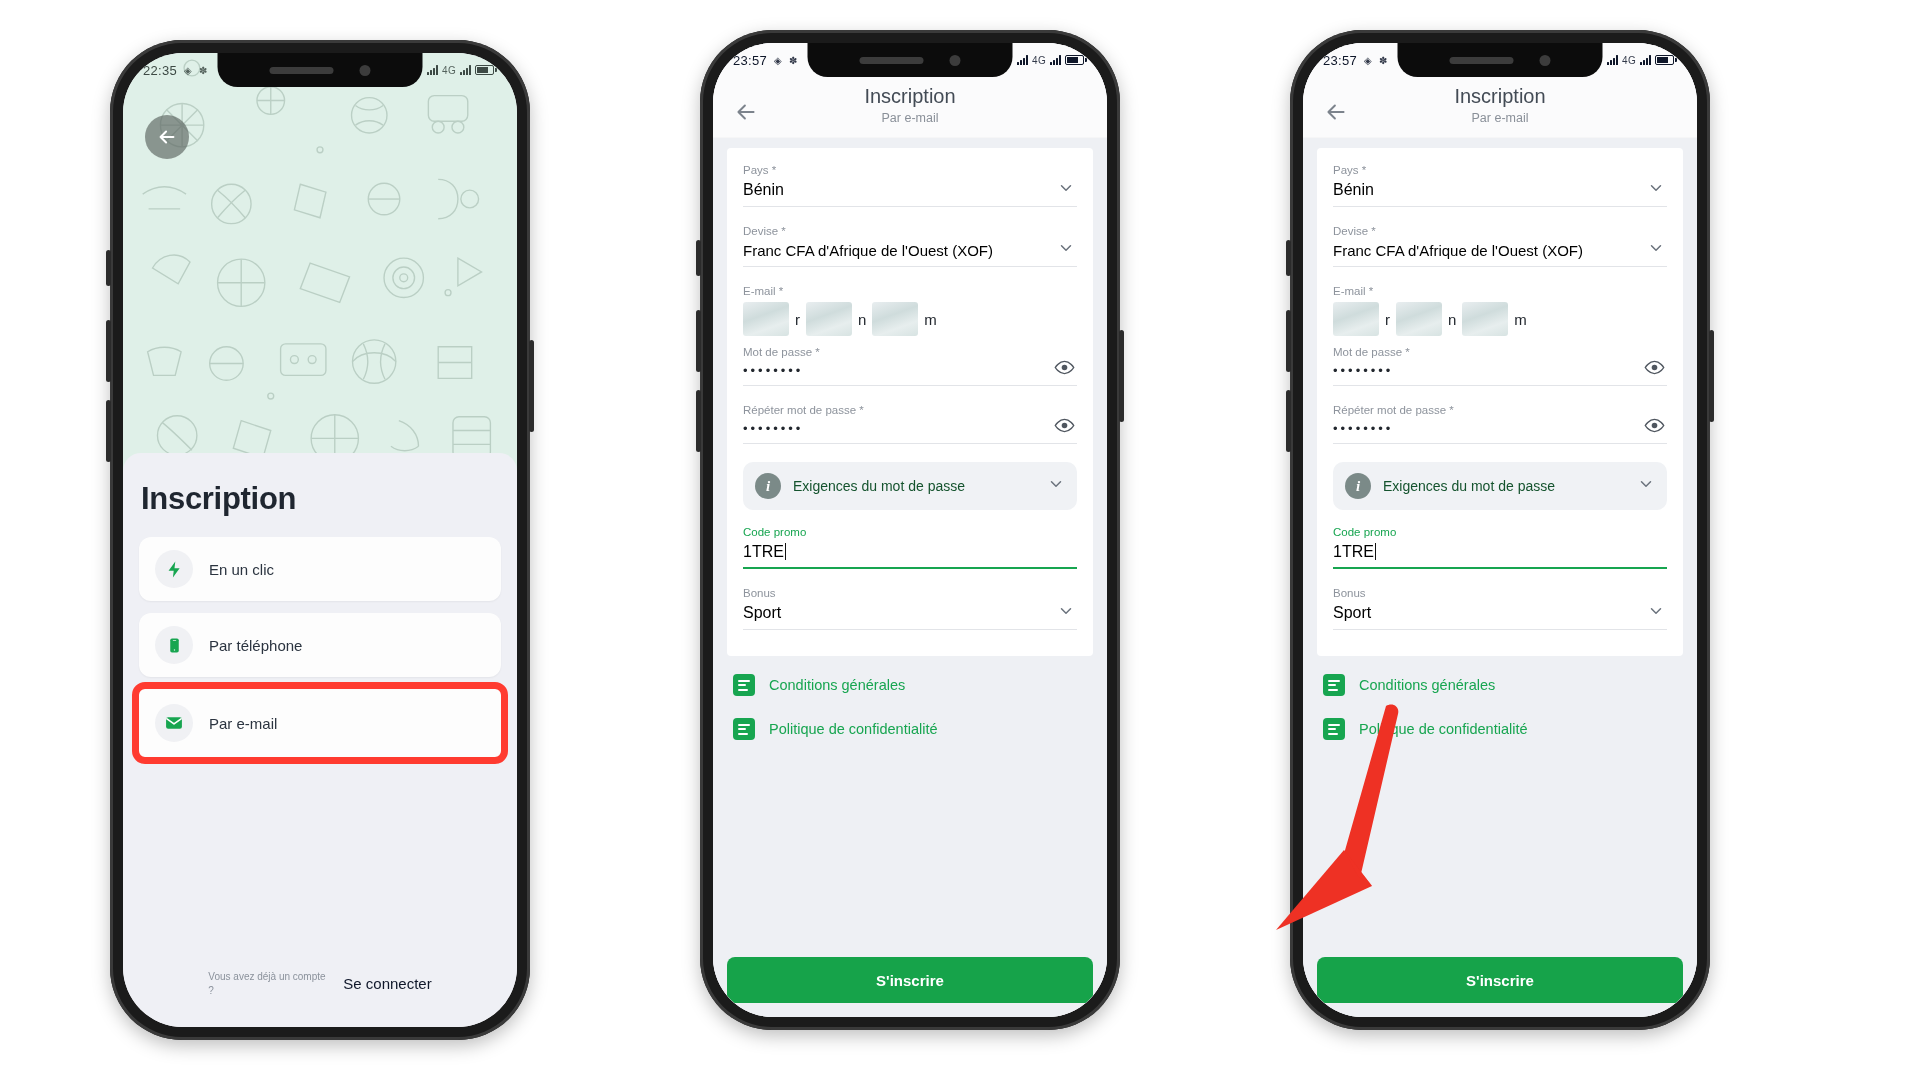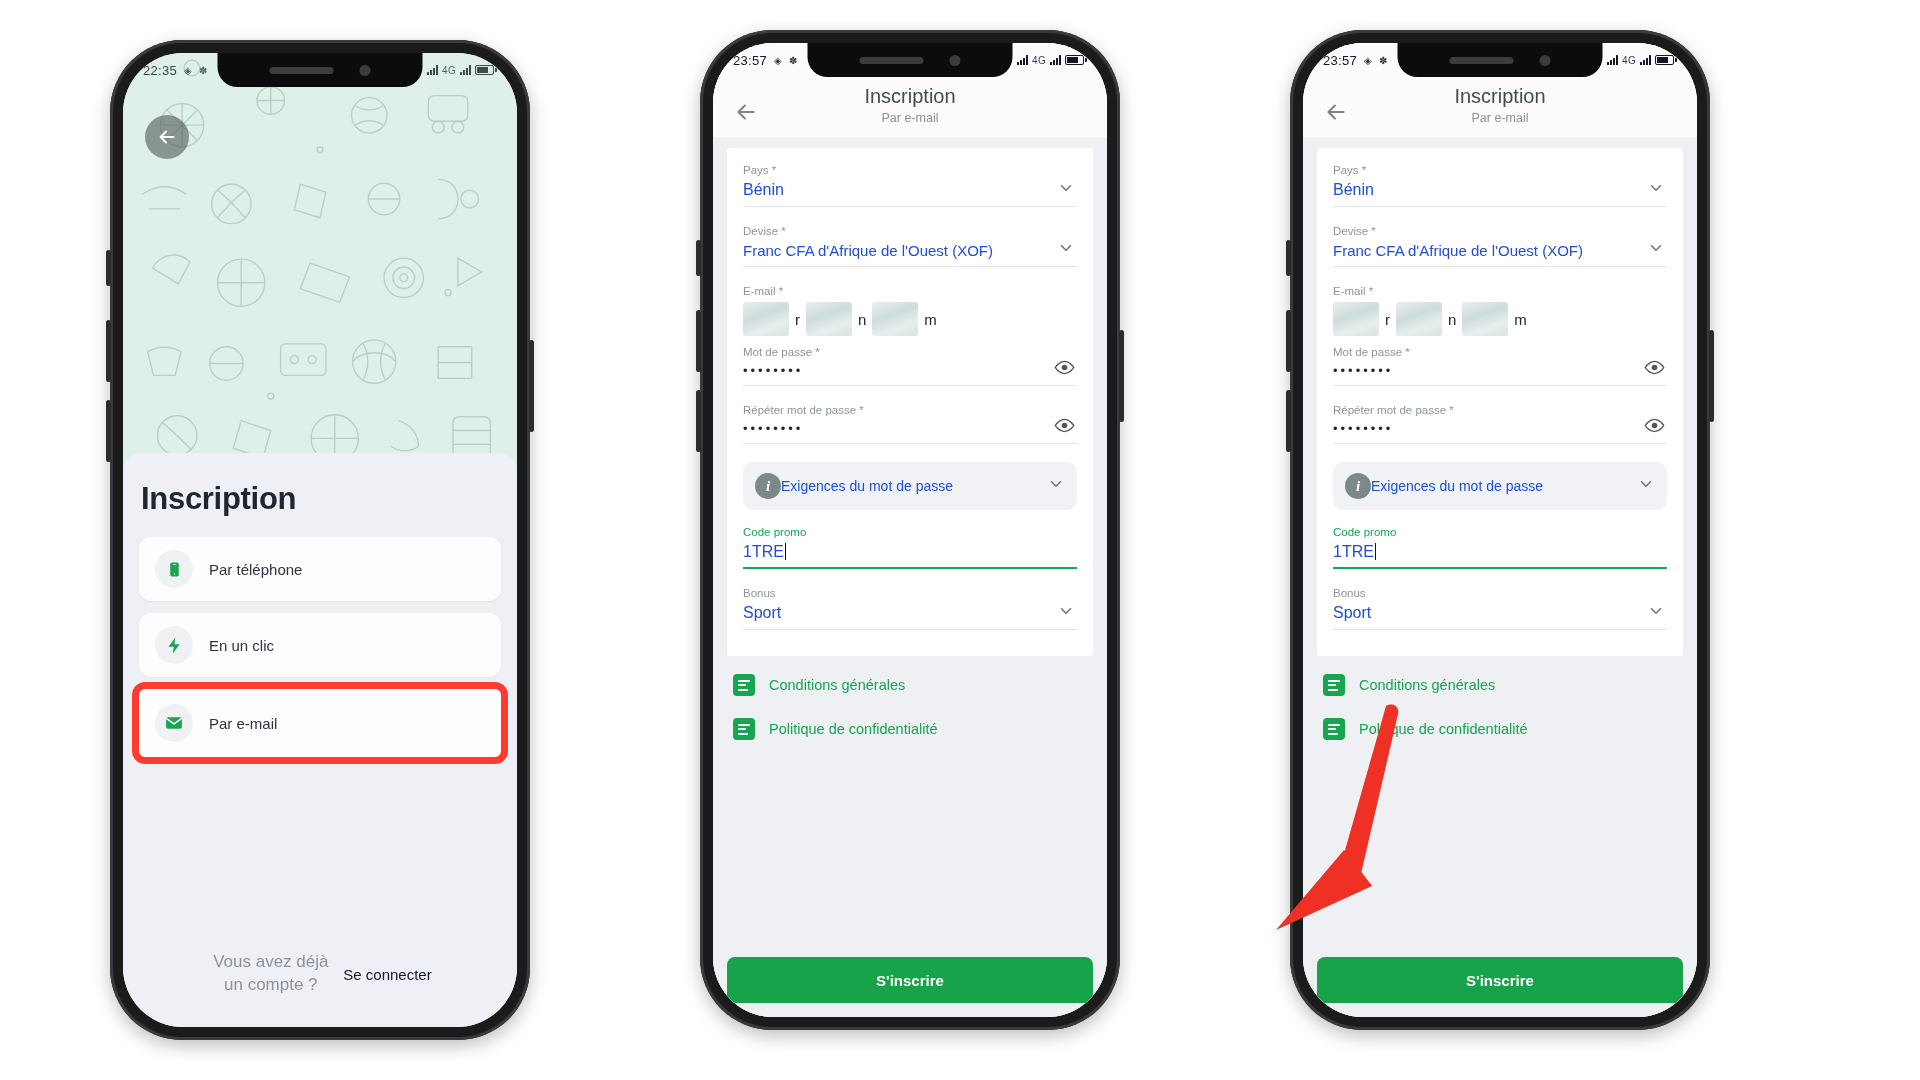--- a/index.html
+++ b/index.html
@@ -114,21 +114,21 @@
 
   .opt-wrap { position: relative; }
   .opt-wrap.highlight { outline: 7px solid #ff3b30; border-radius: 6px; margin: 4px 0 14px; }
   .opt-wrap.highlight .opt-card { margin-bottom: 0; border-radius: 4px; height: 68px; }
 
   .p1-foot {
     position: absolute; bottom: 30px; left: 0; right: 0;
     display: flex; align-items: center; justify-content: center; gap: 10px;
     padding: 0 28px;
   }
-  .p1-foot .q { font-size: 17px; color: #8b929c; text-align: center; line-height: 1.35; max-width: 125px; }
+  .p1-foot .q { font-size: 10px; color: #8b929c; text-align: left; line-height: 1.35; max-width: 125px; }
   .p1-foot .lnk { font-size: 15px; font-weight: 400; color: #0f172a; }
 
   
   .form-screen { position: absolute; inset: 0; background: #eef0f4; display: flex; flex-direction: column; }
   .form-head {
     background: #fbfbfc; padding: 42px 0 12px;
     position: relative; flex: none;
     border-bottom: 1px solid rgba(0,0,0,.02);
   }
   .form-head .hback { position: absolute; left: 20px; top: 56px; }
@@ -136,21 +136,21 @@
   .form-head .sub { text-align: center; font-size: 12.5px; color: #8a9099; margin-top: 3px; }
 
   .scroll-area { flex: 1; overflow: hidden; padding: 10px 14px 0; }
 
   .card {
     background: #ffffff; border-radius: 4px;
     padding: 16px 16px 8px;
   }
   .field { position: relative; padding-bottom: 14px; margin-bottom: 12px; }
   .field .lbl { font-size: 11.5px; color: #8d939c; margin-bottom: 5px; }
-  .field .val { font-size: 16px; color: #1d4ed8; }
+  .field .val { font-size: 16px; color: #000000; }
   .field .rule { position: absolute; left: 0; right: 0; bottom: 6px; height: 1px; background: #e2e4e8; }
   .field .chev { position: absolute; right: 2px; bottom: 12px; color: #6b737d; }
   .field .eye { position: absolute; right: 2px; bottom: 10px; color: #4f565f; }
   .field.active .lbl { color: #17a550; }
   .field.active .rule { background: #17a550; height: 2px; }
 
   .dots { font-size: 13px; letter-spacing: 3px; color: #22272e; }
 
   .caret { display: inline-block; width: 1px; height: 17px; background: #111; vertical-align: -3px; margin-left: 1px; }
 
@@ -166,21 +166,21 @@
     background: #f0f2f5; border-radius: 10px;
     height: 48px; display: flex; align-items: center;
     padding: 0 12px; margin: 4px 0 16px;
   }
   .req-row .i-ic {
     width: 26px; height: 26px; border-radius: 50%; background: #7b8a88;
     color: #fff; font-size: 15px; font-weight: 700; font-style: italic;
     display: flex; align-items: center; justify-content: center; flex: none;
     font-family: "Liberation Serif", serif;
   }
-  .req-row .rtxt { font-size: 14px; color: #1d4ed8; flex: 1; }
+  .req-row .rtxt { font-size: 14px; color: #14532d; margin-left: 12px; flex: 1; }
 
   .links { padding: 18px 6px 0; text-align: right; }
   .link-row { display: flex; align-items: center; gap: 14px; margin-bottom: 22px; }
   .doc-ic {
     width: 22px; height: 22px; border-radius: 4px; background: #17a550;
     display: flex; flex-direction: column; justify-content: center; gap: 2.5px; padding: 0 5px; flex: none;
   }
   .doc-ic span { display: block; height: 2px; background: #fff; border-radius: 1px; }
   .doc-ic span:nth-child(1){ width:100% } .doc-ic span:nth-child(2){ width:70% } .doc-ic span:nth-child(3){ width:85% }
   .link-row .ltxt { font-size: 14.5px; color: #17a550; }
@@ -299,38 +299,38 @@
           <path d="M19 12H5M11 18l-6-6 6-6"></path>
         </svg>
       </div>
 
       <div class="p1-body">
         <div class="p1-title">Inscription</div>
 
         <div class="opt-wrap">
           <div class="opt-card">
             <span class="opt-ic">
+              <svg width="19" height="19" viewBox="0 0 24 24" fill="#17a550">
+                  <path d="M13 2L4.5 13.5H11l-1 8.5 8.5-11.5H12z"></path>
+                </svg>
+            </span>
+            <span class="opt-label">En un clic</span>
+          </div>
+        </div>
+
+        <div class="opt-wrap">
+          <div class="opt-card">
+            <span class="opt-ic">
               <svg width="17" height="17" viewBox="0 0 24 24" fill="#17a550">
                   <rect x="6" y="2" width="12" height="20" rx="2.5"></rect>
                   <circle cx="12" cy="18.4" r="1" fill="#dff0e8"></circle>
                   <rect x="9.5" y="4.3" width="5" height="1" rx=".5" fill="#dff0e8"></rect>
                 </svg>
             </span>
             <span class="opt-label">Par téléphone</span>
-          </div>
-        </div>
-
-        <div class="opt-wrap">
-          <div class="opt-card">
-            <span class="opt-ic">
-              <svg width="19" height="19" viewBox="0 0 24 24" fill="#17a550">
-                  <path d="M13 2L4.5 13.5H11l-1 8.5 8.5-11.5H12z"></path>
-                </svg>
-            </span>
-            <span class="opt-label">En un clic</span>
           </div>
         </div>
 
         <div class="opt-wrap highlight">
           <div class="opt-card">
             <span class="opt-ic">
               <svg width="20" height="20" viewBox="0 0 24 24" fill="#17a550">
                   <rect x="2.5" y="5" width="19" height="14" rx="2.5"></rect>
                   <path d="M3.5 7l8.5 6 8.5-6" stroke="#ffffff" stroke-width="2" fill="none" stroke-linecap="round" stroke-linejoin="round"></path>
                 </svg>

